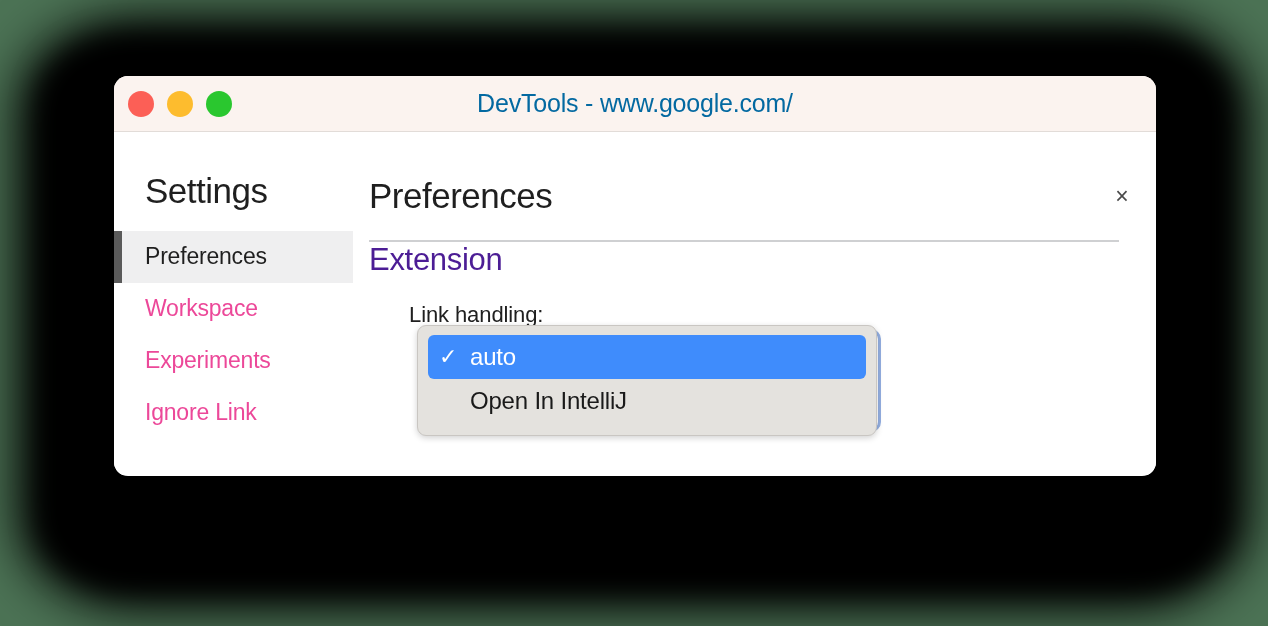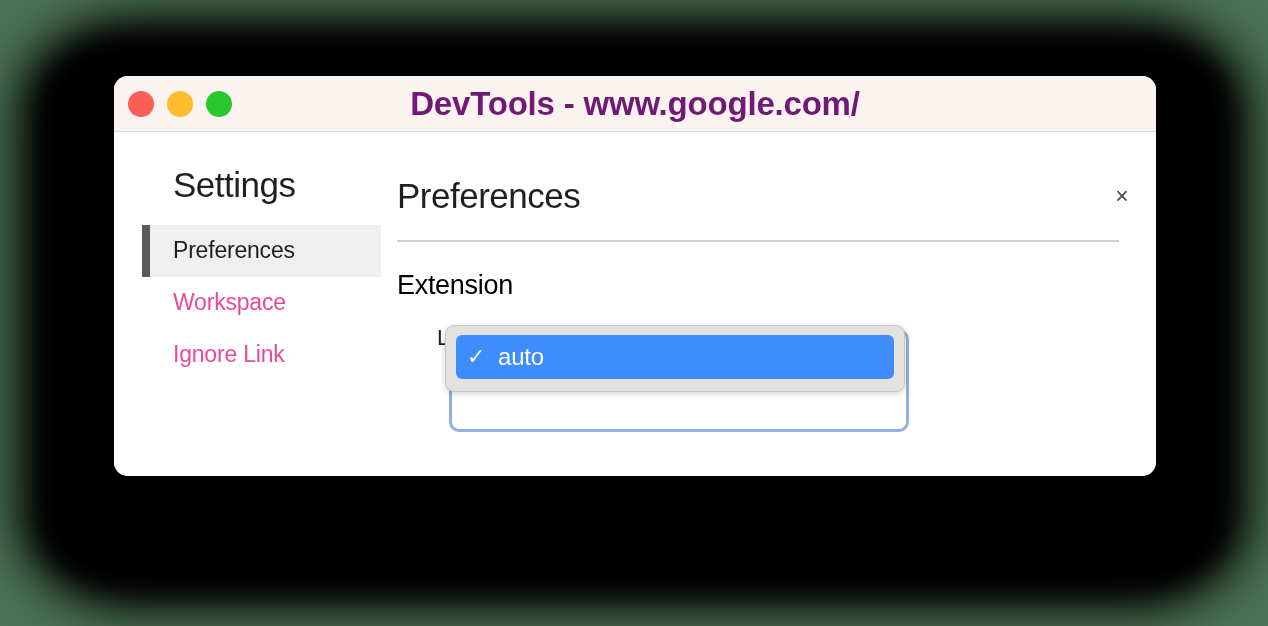--- a/index.html
+++ b/index.html
@@ -76,42 +76,41 @@
     border-radius: 50%;
     display: block;
   }
   .dot-close  { background: #fc5f56; }
   .dot-min    { background: #fdbc2e; }
   .dot-max    { background: #2ac72f; }
 
   #window-title {
     width: 100%;
     text-align: center;
-    font-size: 33px;
-    font-weight: bold;
-    color: #701a75;
+    font-size: 25px;
+    font-weight: normal;
+    color: #0369a1;
     letter-spacing: -0.2px;
     white-space: nowrap;
   }
 
   
   #window-body {
     position: relative;
     height: 343px;
     background: #ffffff;
     display: flex;
   }
 
   
   #sidebar {
     width: 239px;
     flex: 0 0 239px;
-    padding-top: 10px;
-    position: relative;
-    margin-left: 28px;
+    padding-top: 16px;
+    position: relative;
   }
 
   #settings-heading {
     font-size: 35px;
     color: #1f1f1f;
     font-weight: normal;
     letter-spacing: -0.5px;
     padding: 24px 0 0 31px;
     line-height: 1.1;
   }
@@ -181,25 +180,24 @@
   }
 
   #title-divider {
     height: 2px;
     background: #cfd0d2;
     margin-top: 24px;
     margin-right: 17px;
   }
 
   #section-title {
-    font-size: 27px;
-    color: #000000;
+    font-size: 31px;
+    color: #4c1d95;
     font-weight: normal;
     letter-spacing: -0.3px;
-    margin-top: 28px;
   }
 
   #field-label {
     font-size: 22px;
     color: #202020;
     letter-spacing: -0.1px;
     margin-top: 24px;
     margin-left: 40px;
   }
 
@@ -280,20 +278,23 @@
       <div id="settings-heading">Settings</div>
 
       <ul id="sidebar-list">
         <li class="sidebar-item selected">
           <span>Preferences</span>
         </li>
         <li class="sidebar-item">
           <span>Workspace</span>
         </li>
         <li class="sidebar-item">
+          <span>Experiments</span>
+        </li>
+        <li class="sidebar-item">
           <span>Ignore Link</span>
         </li>
       </ul>
     </div>
 
     <div id="content">
 
       <button id="close-button">×</button>
 
       <div id="page-title">Preferences</div>
@@ -306,19 +307,23 @@
 
       <div id="select-popup-wrap">
         <div id="select-popup-ring"></div>
         <div id="select-popup">
 
           <div class="popup-option selected">
             <span class="option-check">✓</span>
             <span class="option-label">auto</span>
           </div>
 
+          <div class="popup-option">
+            <span class="option-check">✓</span>
+            <span class="option-label">Open In IntelliJ</span>
+          </div>
 
         </div>
       </div>
 
     </div>
   </div>
 </div>
 
 </body></html>

